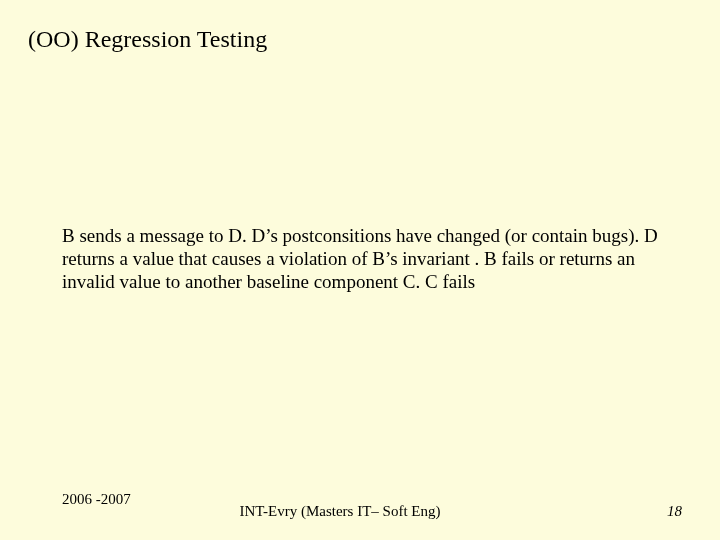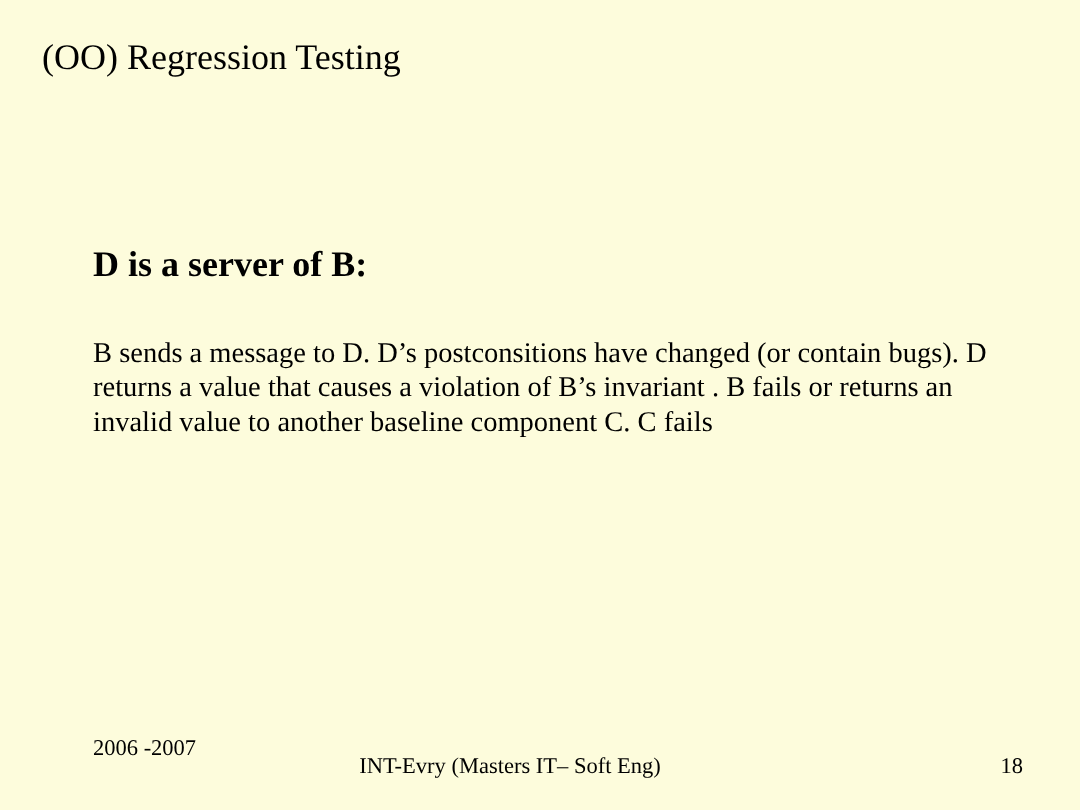--- a/index.html
+++ b/index.html
@@ -60,25 +60,25 @@
     width: 680px;
     bottom: 20px;
     text-align: center;
     font-size: 15px;
   }
   .footer-right {
     position: absolute;
     right: 38px;
     bottom: 20px;
     font-size: 15px;
+    font-style: italic;
   }
 </style>
 </head>
 <body>
 
 <div class="slide">
   <div class="title">(OO) Regression Testing</div>
-  <div class="heading">D is a server of B:</div>
   <div class="body">B sends a message to D. D’s postconsitions have changed (or contain bugs). D returns a value that causes a violation of B’s invariant . B fails or returns an invalid value to another baseline component C. C fails</div>
   <div class="footer-left">2006 -2007</div>
   <div class="footer-center">INT-Evry (Masters IT– Soft Eng)</div>
   <div class="footer-right">18</div>
 </div>
 
 </body></html>

